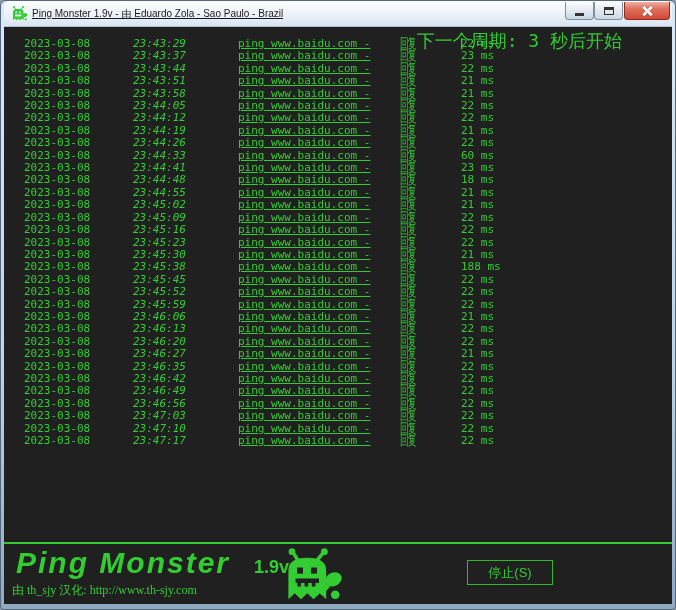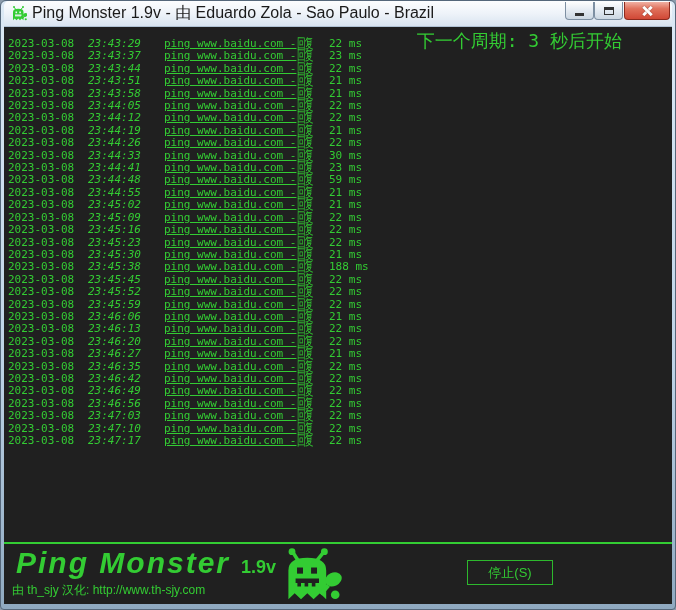--- a/index.html
+++ b/index.html
@@ -24,21 +24,21 @@
   }
   
   .titlebar{
     height:26px;display:flex;align-items:center;
     padding:0 2px 0 6px;
     background:linear-gradient(180deg,#fcfdfe 0%,#eef3f9 50%,#d9e4f0 100%);
     border-radius:5px 5px 0 0;
     border-bottom:1px solid #b0c2d4;
   }
   .title-icon{width:17px;height:17px;margin-right:5px;flex:0 0 auto;}
-  .title-text{font-size:16px;color:var(--title-text);white-space:nowrap;overflow:hidden;}
+  .title-text{font-size:10px;color:var(--title-text);white-space:nowrap;overflow:hidden;text-decoration:underline;}
   .controls{margin-left:auto;display:flex;align-items:flex-start;height:100%;padding-top:1px;}
   .ctl-btn{
     height:18px;border:1px solid #7d8fa2;border-top:none;
     border-radius:0 0 4px 4px;
     background:linear-gradient(180deg,#fdfdfd 0%,#e6ecf3 45%,#ccd7e2 100%);
     display:flex;align-items:center;justify-content:center;
     position:relative;cursor:default;
   }
   .ctl-min,.ctl-max{width:29px;}
   .ctl-close{
@@ -63,21 +63,21 @@
   .status-line{
     position:absolute;top:2px;right:50px;
     font-family:"DejaVu Sans Mono",monospace;
     font-size:18px;color:var(--green);white-space:pre;
   }
   .log{
     position:absolute;top:11px;left:0;right:0;
     font-family:"DejaVu Sans Mono",monospace;
     font-size:11px;line-height:12.4px;color:var(--green);
   }
-  .log-row{display:flex;white-space:pre;padding-left:4px;}
+  .log-row{display:flex;white-space:pre;padding-left:20px;gap:29px;}
   .c-date{width:80px;flex:0 0 auto;}
   .c-time{width:76px;flex:0 0 auto;font-style:italic;}
   .c-msg{width:133px;flex:0 0 auto;text-decoration:underline;}
   .c-reply{
     width:28px;flex:0 0 auto;margin-right:4px;
     display:inline-block;transform:scale(0.78,1.25);transform-origin:left center;
     letter-spacing:-1px;
   }
   
   .footer{
@@ -87,25 +87,25 @@
     padding-left:40px;
   }
   .logo-line{position:absolute;left:12px;top:2px;display:flex;align-items:baseline;}
   .logo-text{
     font-family:"Liberation Sans",sans-serif;
     font-style:italic;font-weight:bold;font-size:30px;color:var(--green);
     letter-spacing:2px;white-space:nowrap;
   }
   .logo-version{
     font-family:"Liberation Sans",sans-serif;
-    font-weight:bold;font-size:18px;color:var(--green);margin-left:11px;
+    font-weight:bold;font-size:18px;color:var(--green);margin-left:24px;
   }
   .credit-line{
     position:absolute;left:8px;bottom:5px;
-    font-family:Liberation Sans, sans-serif;
+    font-family:Liberation Serif, serif;
     font-size:12px;color:var(--green);white-space:pre;
   }
   .mascot{position:absolute;left:272px;top:3px;width:68px;height:54px;}
   .footer-btn{
     position:absolute;top:16px;width:86px;height:25px;
     background:transparent;border:1px solid var(--green-dim);
     color:var(--green);font-size:13px;
     font-family:"Liberation Sans",sans-serif;
     display:flex;align-items:center;justify-content:center;
     cursor:pointer;
@@ -224,37 +224,37 @@
           <span class="c-msg">ping www.baidu.com -</span>
           <span class="c-reply">回复</span>
           <span class="c-ms">22 ms</span>
         </div>
 
         <div class="log-row">
           <span class="c-date">2023-03-08</span>
           <span class="c-time">23:44:33</span>
           <span class="c-msg">ping www.baidu.com -</span>
           <span class="c-reply">回复</span>
-          <span class="c-ms">30 ms</span>
+          <span class="c-ms">60 ms</span>
         </div>
 
         <div class="log-row">
           <span class="c-date">2023-03-08</span>
           <span class="c-time">23:44:41</span>
           <span class="c-msg">ping www.baidu.com -</span>
           <span class="c-reply">回复</span>
           <span class="c-ms">23 ms</span>
         </div>
 
         <div class="log-row">
           <span class="c-date">2023-03-08</span>
           <span class="c-time">23:44:48</span>
           <span class="c-msg">ping www.baidu.com -</span>
           <span class="c-reply">回复</span>
-          <span class="c-ms">59 ms</span>
+          <span class="c-ms">18 ms</span>
         </div>
 
         <div class="log-row">
           <span class="c-date">2023-03-08</span>
           <span class="c-time">23:44:55</span>
           <span class="c-msg">ping www.baidu.com -</span>
           <span class="c-reply">回复</span>
           <span class="c-ms">21 ms</span>
         </div>
 

